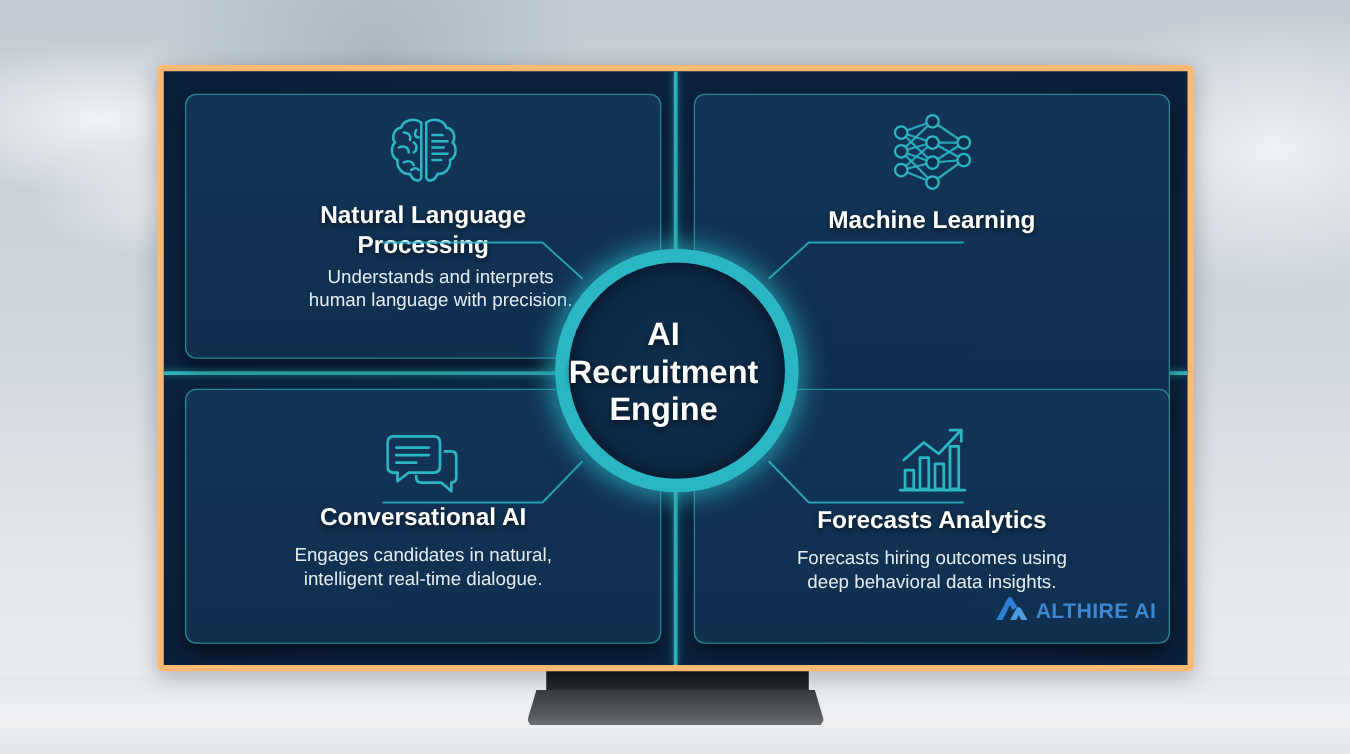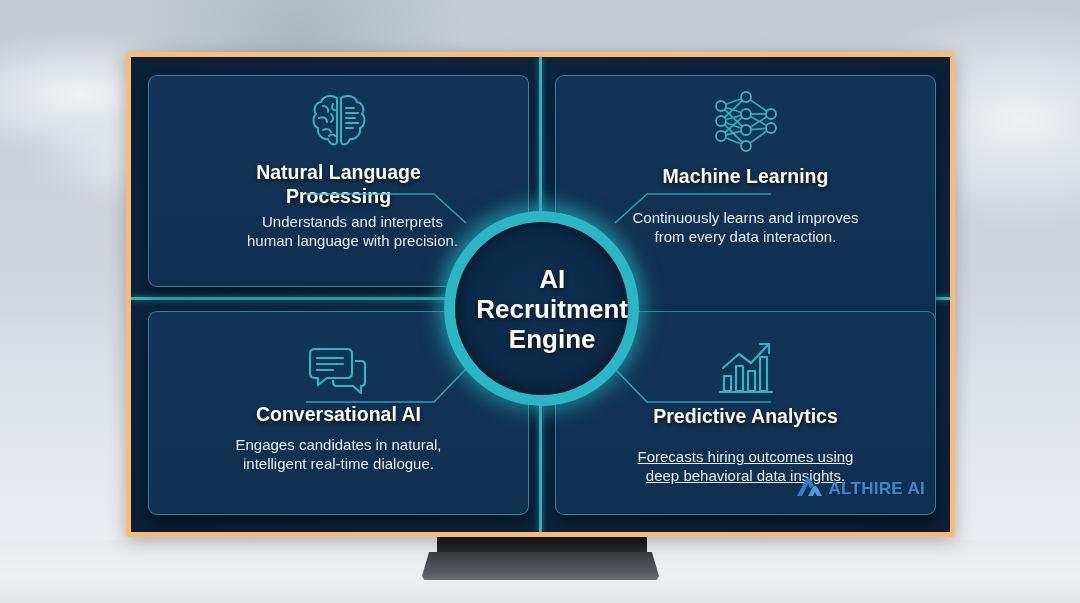--- a/index.html
+++ b/index.html
@@ -74,26 +74,26 @@
       font-size: 15px; line-height: 19px; color: #e4ecf3;
       white-space: pre-line;
     }
     .connector { position: absolute; left: 0; top: 0; pointer-events: none; }
     .hub-glow {
       position: absolute; left: 301px; top: 133px; width: 216px; height: 216px;
       border-radius: 50%;
       background: radial-gradient(circle, rgba(40,190,200,0.35) 0%, rgba(40,190,200,0.12) 60%, rgba(40,190,200,0) 72%);
     }
     .hub {
-      position: absolute; left: 313px; top: 154px; width: 195px; height: 195px;
+      position: absolute; left: 313px; top: 142px; width: 195px; height: 195px;
       border-radius: 50%;
       border: 11px solid #2bb6c3;
       background: radial-gradient(circle, #0f3050 0%, #0c2845 70%, #0a223d 100%);
       box-shadow: 0 0 20px 5px rgba(43,182,195,0.6), inset 0 0 14px rgba(0,0,0,0.6);
-      display: flex; align-items: center; justify-content: flex-end;
+      display: flex; align-items: center; justify-content: flex-start;
     }
     .hub-title {
       color: #ffffff; font-weight: bold; font-size: 26px; line-height: 30px;
       text-align: center; white-space: pre-line;
       text-shadow: 0 2px 5px rgba(0,0,0,0.6);
     }
     .brand {
       position: absolute; right: 10px; bottom: 10px; height: 30px;
       display: flex; align-items: center; gap: 6px;
     }
@@ -157,22 +157,20 @@
             <circle cx="32" cy="7" r="5"></circle>
               <circle cx="32" cy="24" r="5"></circle>
               <circle cx="32" cy="40" r="5"></circle>
               <circle cx="32" cy="56" r="5"></circle>
             <circle cx="57" cy="24" r="5"></circle>
               <circle cx="57" cy="38" r="5"></circle>
           </g>
         </svg>
       </span>
       <div class="panel-title" style="top:88px;">Machine Learning</div>
-      <div class="panel-desc" style="top:132px;">Continuously learns and improves
-from every data interaction.</div>
     </div>
 
     <div class="panel bl">
       <span class="panel-icon" style="top:34px;">
         <svg width="60" height="50" viewBox="0 0 60 50" fill="none" stroke="#2bb6c3" stroke-width="2.2" stroke-linejoin="round">
           <path d="M6 3 H38 Q43 3 43 8 V27 Q43 32 38 32 H18 L9 39 V32 H6 Q1 32 1 27 V8 Q1 3 6 3 Z"></path>
           <path d="M8 12 H34 M8 18 H34 M8 24 H24" stroke-linecap="round"></path>
           <path d="M46 15 H52 Q56 15 56 19 V36 Q56 40 52 40 V47 L44 40 H28 Q24 40 24 36 V34"></path>
         </svg>
       </span>
@@ -186,22 +184,22 @@
         <svg width="56" height="54" viewBox="0 0 56 54" fill="none" stroke="#2bb6c3" stroke-width="2.2" stroke-linejoin="round">
           <path d="M2 52 H54" stroke-linecap="round"></path>
           <rect x="6" y="36" width="7" height="15"></rect>
           <rect x="18" y="26" width="7" height="25"></rect>
           <rect x="30" y="31" width="7" height="20"></rect>
           <rect x="42" y="17" width="7" height="34"></rect>
           <path d="M5 28 L21 14 L33 23 L50 5" stroke-linecap="round"></path>
           <path d="M42 4 H51 V13" stroke-linecap="round"></path>
         </svg>
       </span>
-      <div class="panel-title" style="top:92px;">Predictive Analytics</div>
-      <div class="panel-desc" style="top:135px;text-decoration:underline;">Forecasts hiring outcomes using
+      <div class="panel-title" style="top:92px;">Forecasts Analytics</div>
+      <div class="panel-desc" style="top:125px;">Forecasts hiring outcomes using
 deep behavioral data insights.</div>
       <div class="brand">
         <span>
           <svg width="28" height="22" viewBox="0 0 28 22">
             <path d="M2 20 L11 3 Q13 0 15 3 L19 10 L15 12 L13 8 L7 20 Z" fill="#2f7fd0"></path>
             <path d="M13 20 L18 11 Q20 8 22 11 L27 20 L22 20 L20 16 L18 20 Z" fill="#4a9be0"></path>
           </svg>
         </span>
         <span class="brand-text">ALTHIRE AI</span>
       </div>

